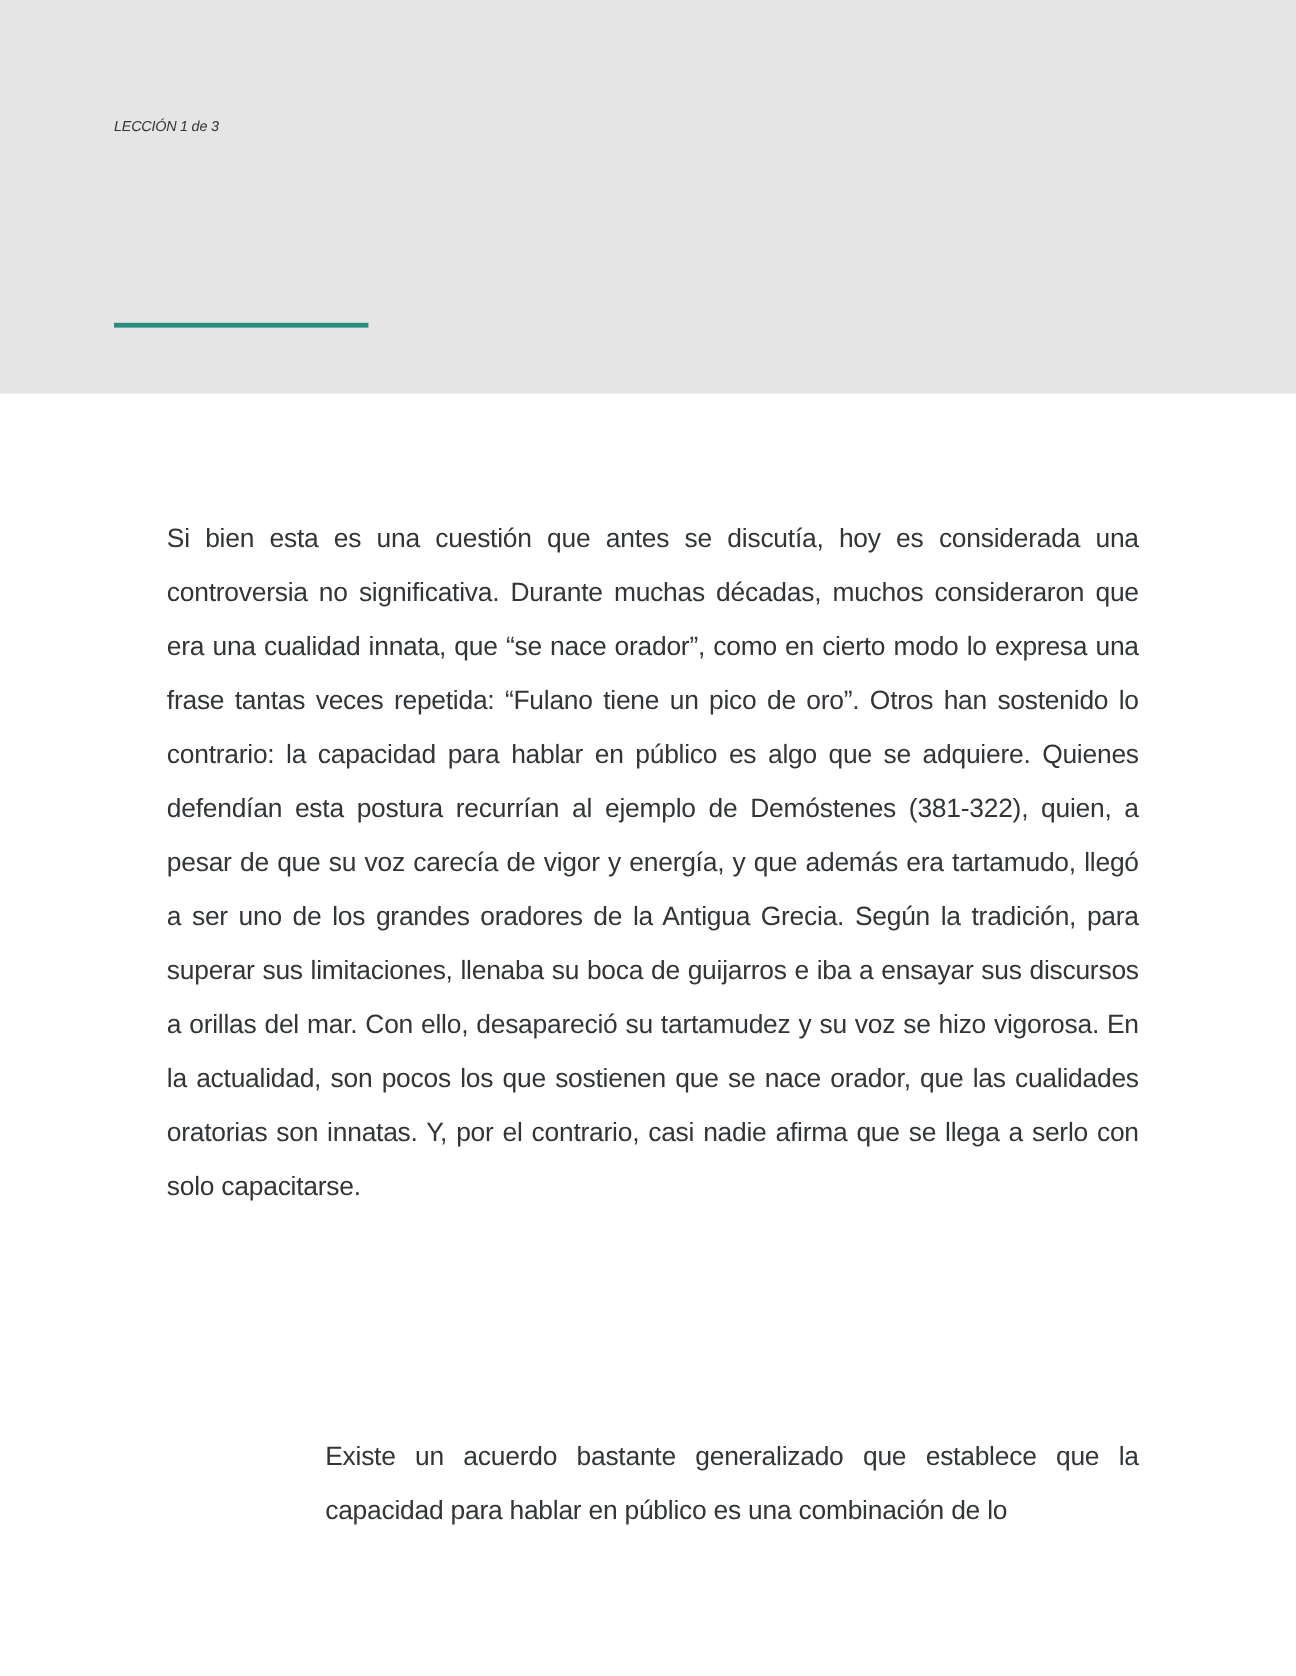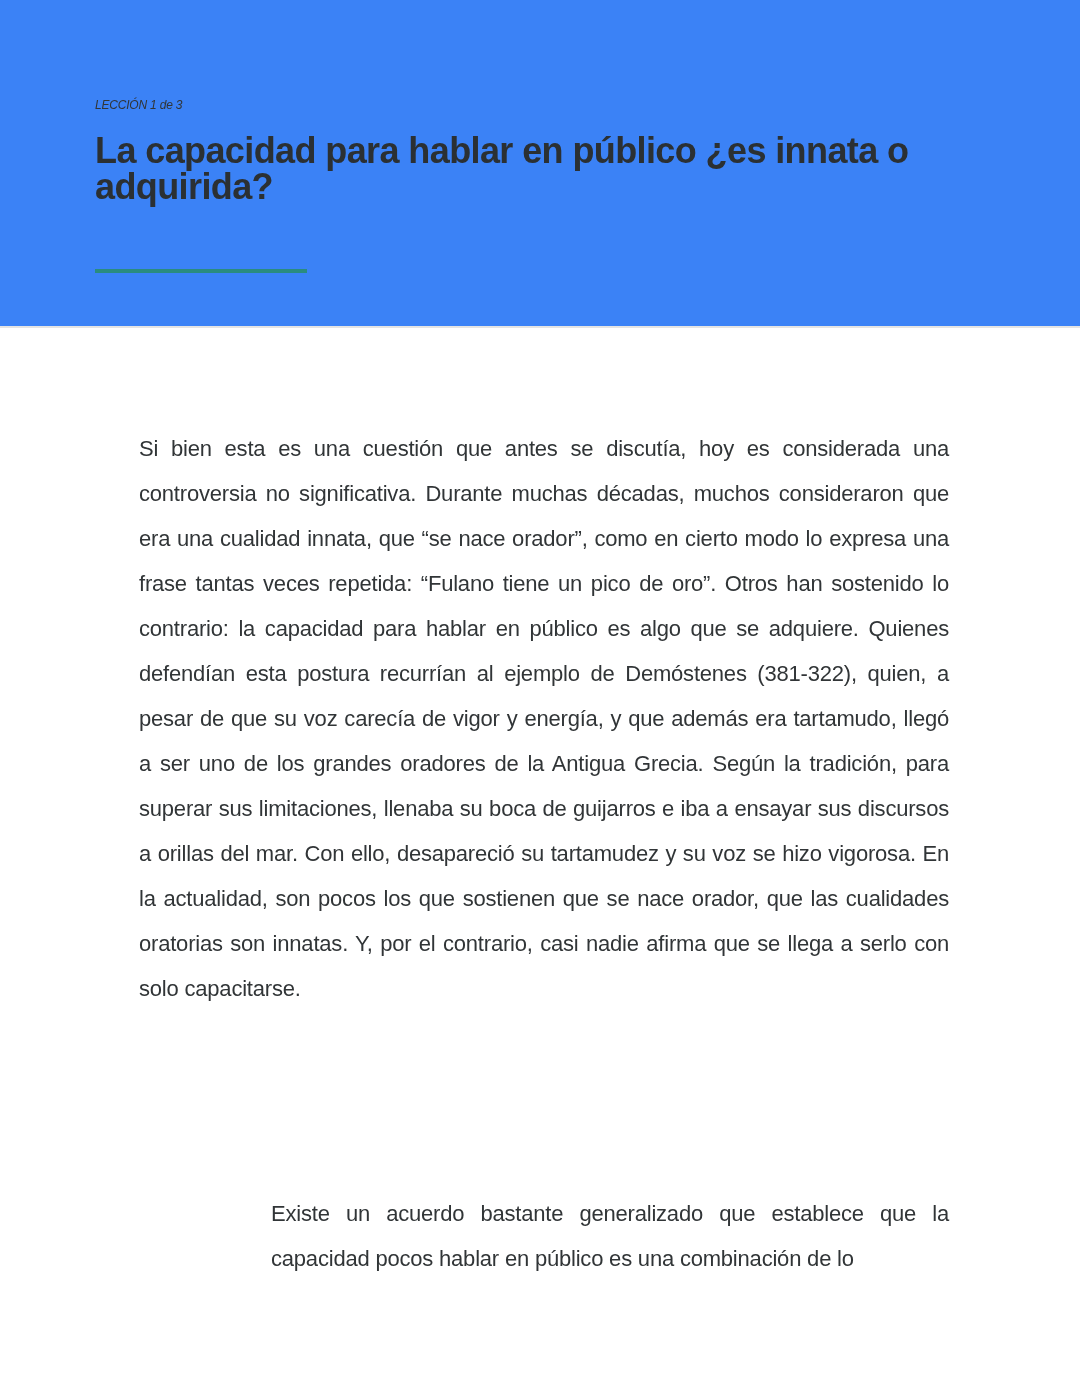--- a/index.html
+++ b/index.html
@@ -14,21 +14,21 @@
       overflow: hidden;
       font-family: "Liberation Sans", sans-serif;
       color: #313537;
     }
     .header {
       position: absolute;
       left: 0;
       top: 0;
       width: 1080px;
       height: 326px;
-      background: #3b82f6;
+      background: #e5e5e5;
     }
     .lesson-label {
       position: absolute;
       left: 95px;
       top: 98px;
       font-size: 12px;
       font-style: italic;
       color: #313537;
       letter-spacing: -0.2px;
       margin: 0;
@@ -79,22 +79,21 @@
       left: 267px;
       top: 1187px;
       width: 678px;
     }
   </style>
 </head>
 <body>
 
 <div class="header">
   <p class="lesson-label">LECCIÓN 1 de 3</p>
-  <h1 class="lesson-title">La capacidad para hablar en público ¿es innata o adquirida?</h1>
   <div class="accent-bar"></div>
 </div>
 
 <div class="divider"></div>
 
 <main>
   <p class="paragraph p1">Si bien esta es una cuestión que antes se discutía, hoy es considerada una controversia no significativa. Durante muchas décadas, muchos consideraron que era una cualidad innata, que “se nace orador”, como en cierto modo lo expresa una frase tantas veces repetida: “Fulano tiene un pico de oro”. Otros han sostenido lo contrario: la capacidad para hablar en público es algo que se adquiere. Quienes defendían esta postura recurrían al ejemplo de Demóstenes (381-322), quien, a pesar de que su voz carecía de vigor y energía, y que además era tartamudo, llegó a ser uno de los grandes oradores de la Antigua Grecia. Según la tradición, para superar sus limitaciones, llenaba su boca de guijarros e iba a ensayar sus discursos a orillas del mar. Con ello, desapareció su tartamudez y su voz se hizo vigorosa. En la actualidad, son pocos los que sostienen que se nace orador, que las cualidades oratorias son innatas. Y, por el contrario, casi nadie afirma que se llega a serlo con solo capacitarse.</p>
-  <p class="paragraph p2">Existe un acuerdo bastante generalizado que establece que la capacidad pocos hablar en público es una combinación de lo</p>
+  <p class="paragraph p2">Existe un acuerdo bastante generalizado que establece que la capacidad para hablar en público es una combinación de lo</p>
 </main>
 
 </body></html>

